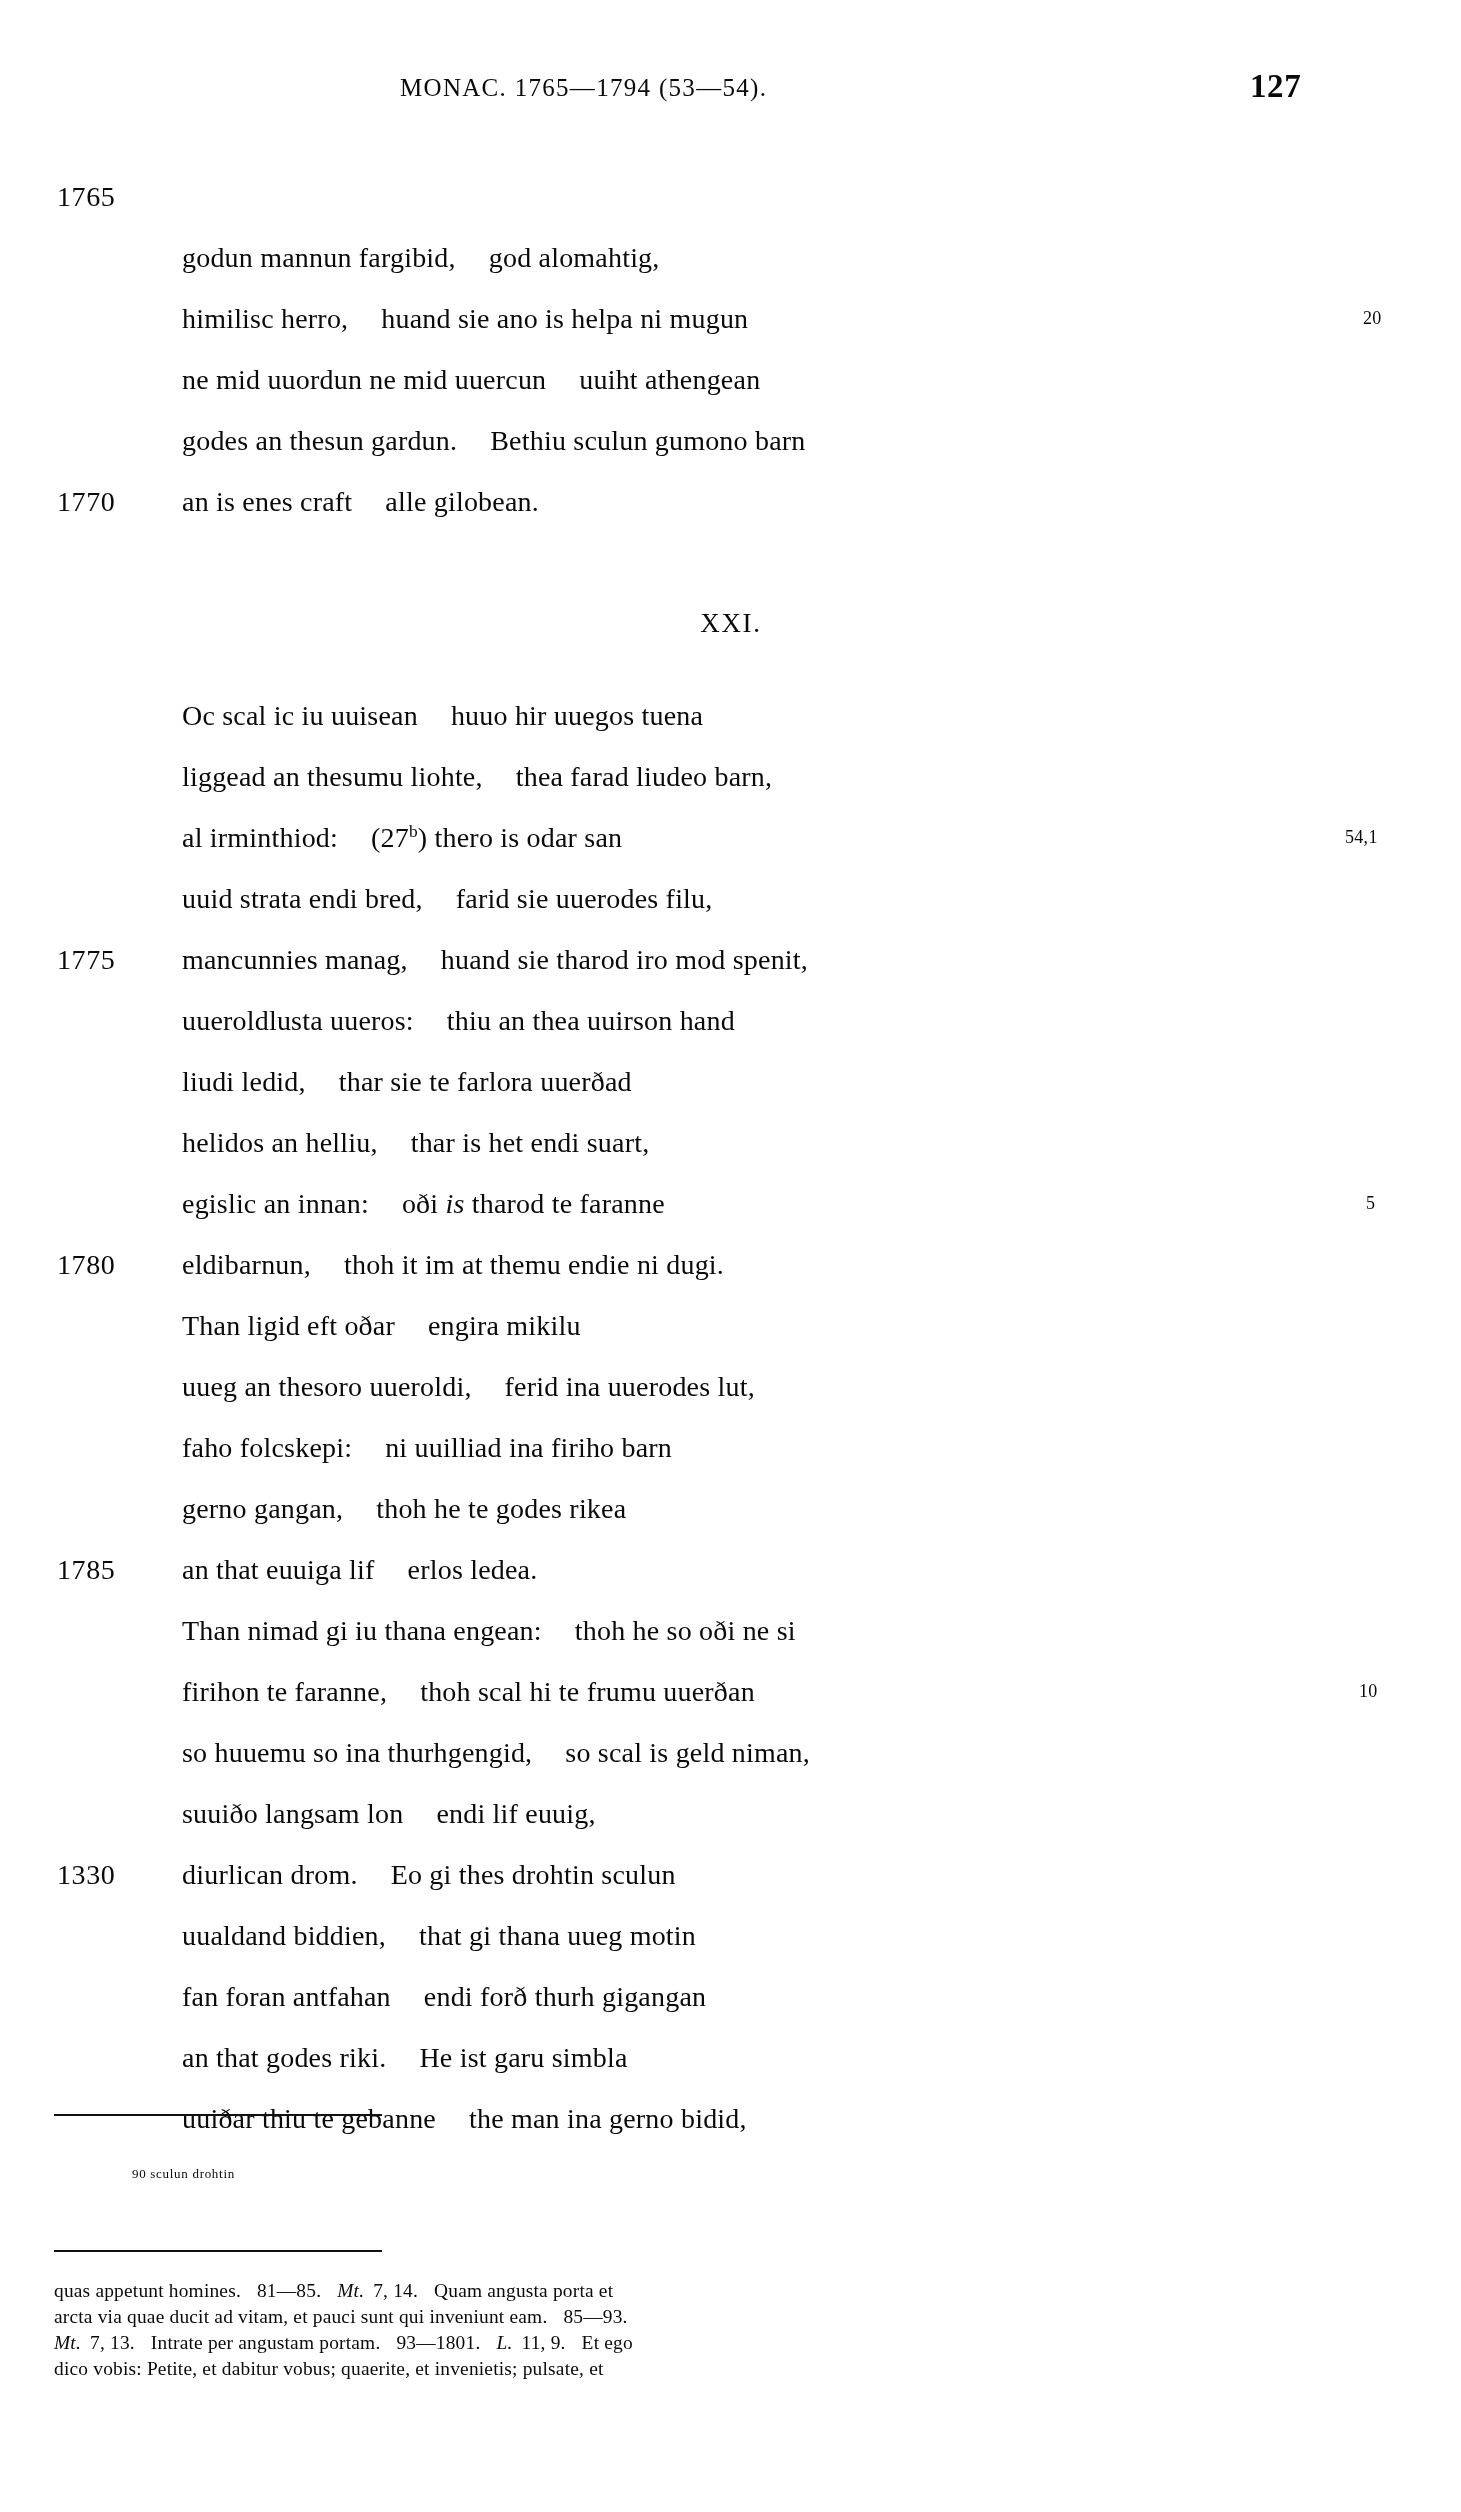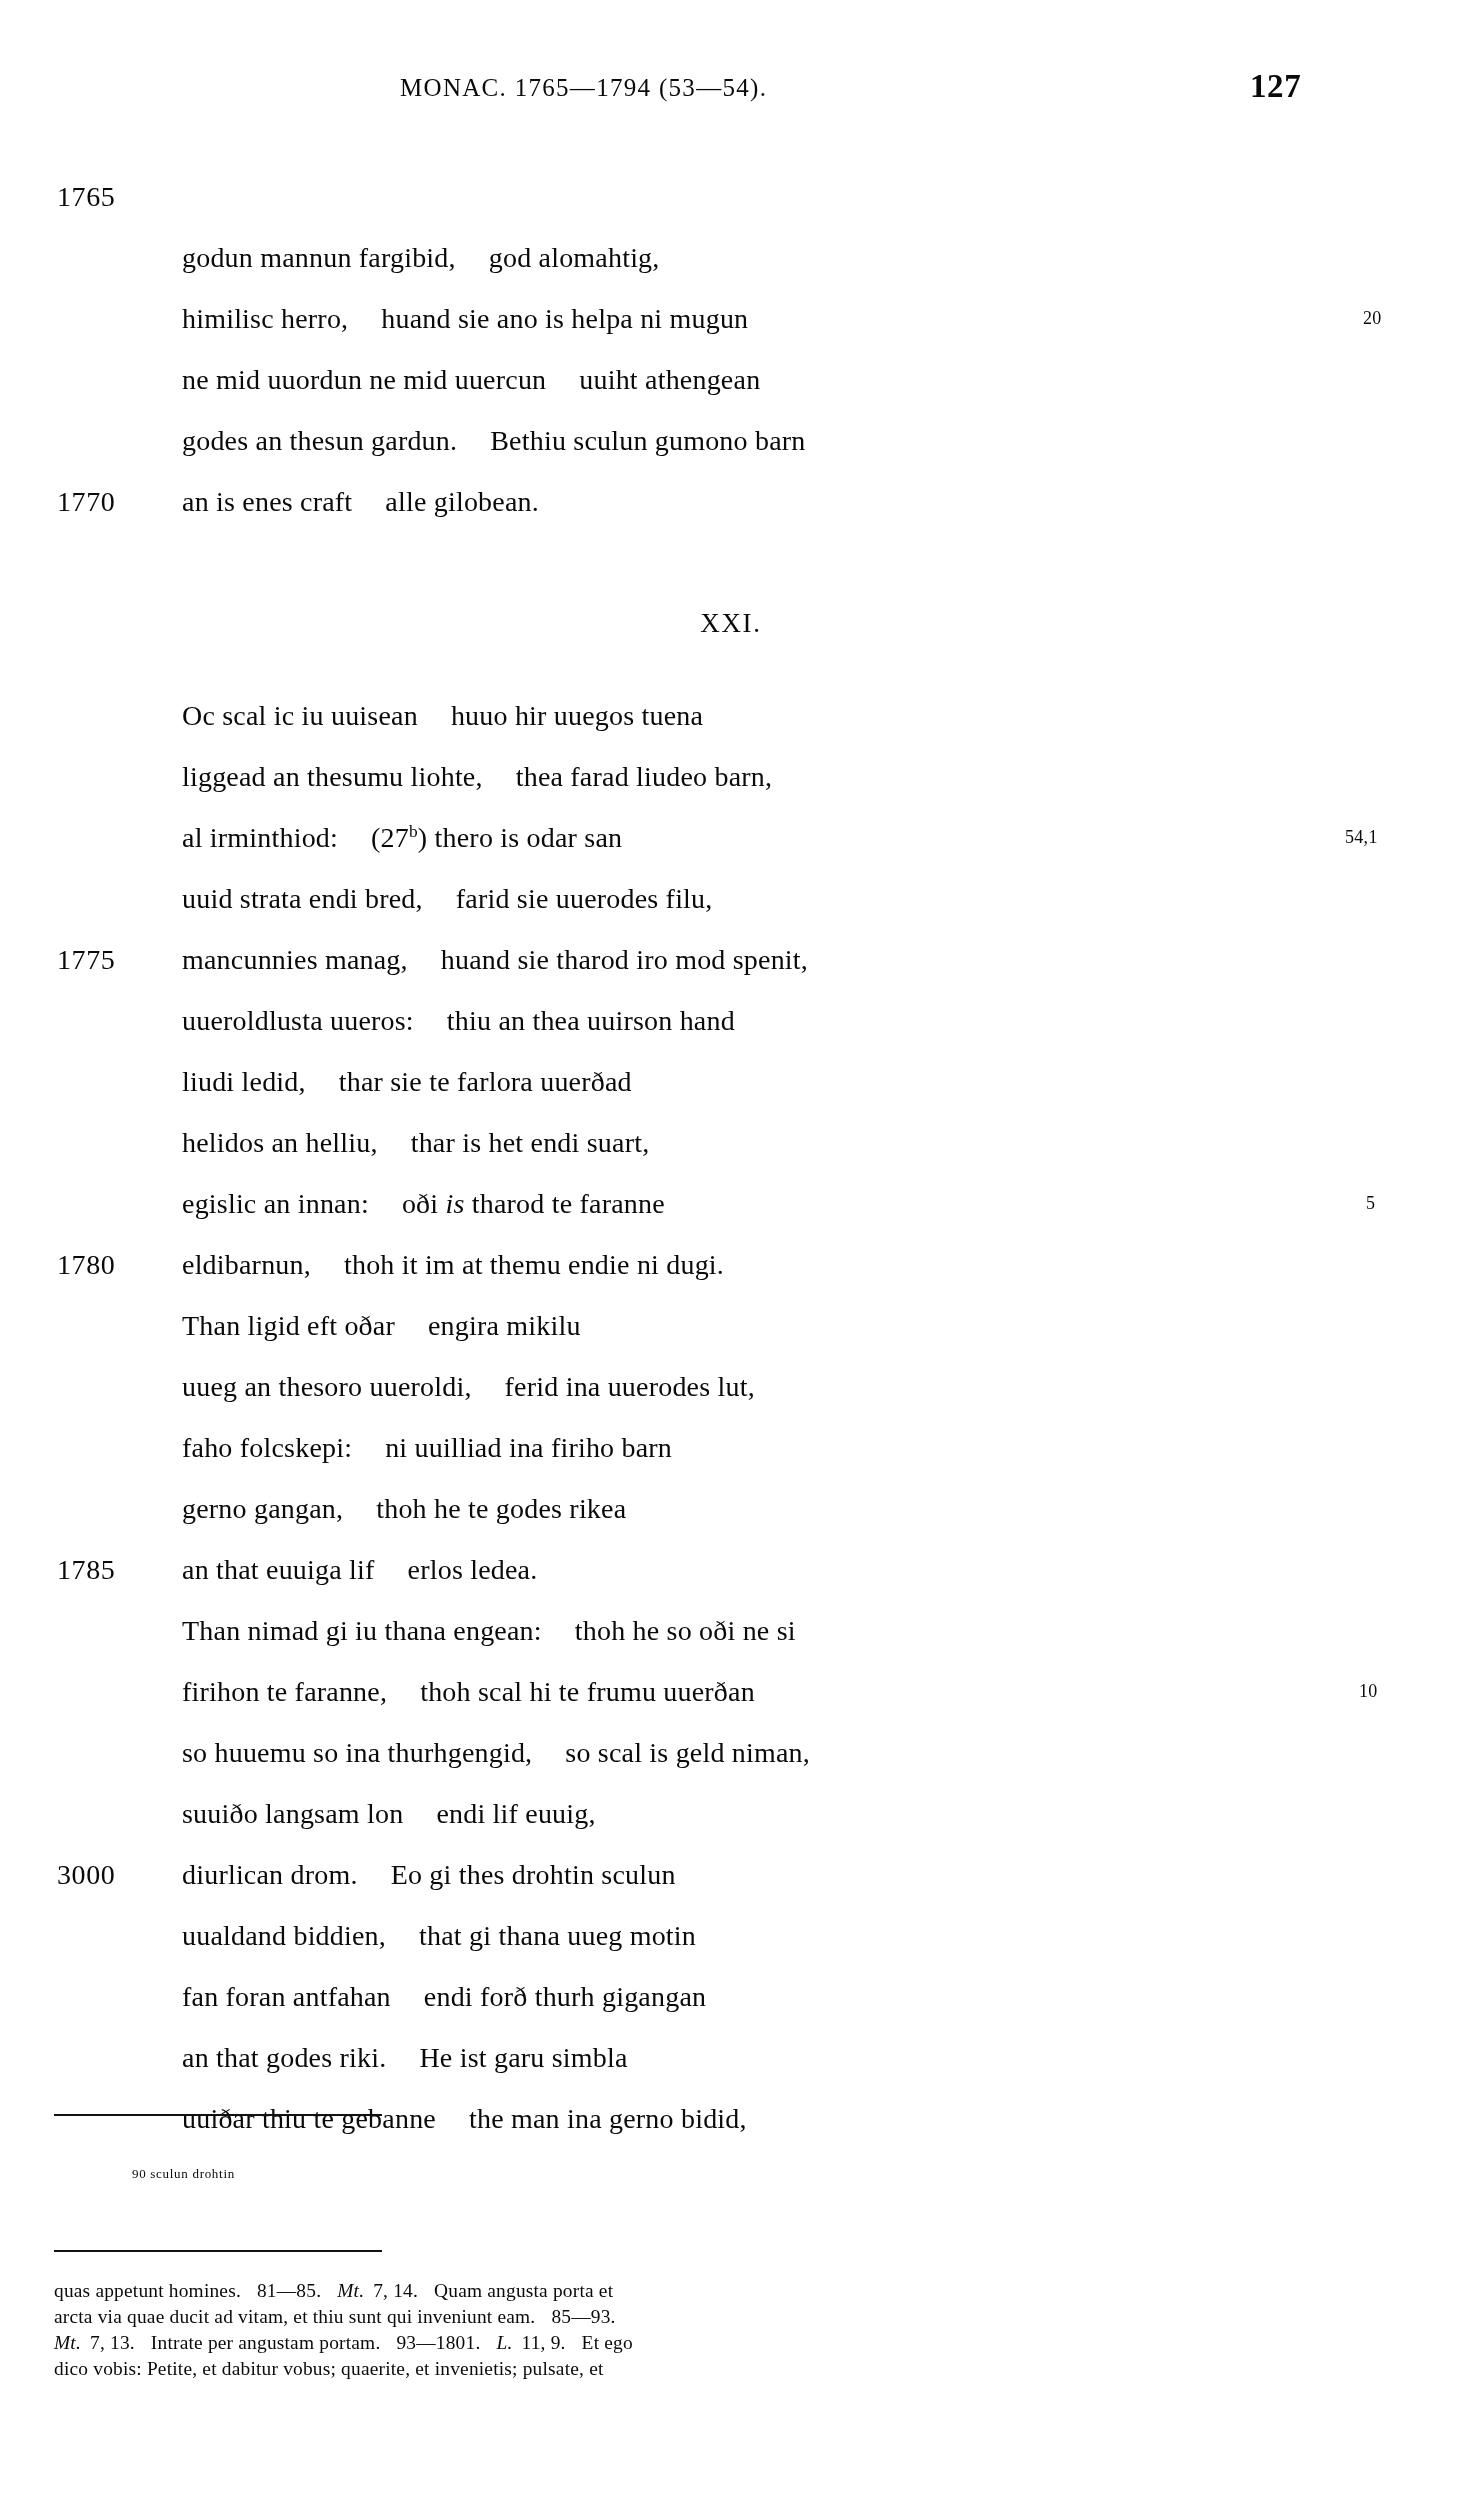--- a/index.html
+++ b/index.html
@@ -241,21 +241,21 @@
         <span class="vtext">firihon te faranne,<span class="gap-wide"></span>thoh scal hi te frumu uuerðan</span>
         <span class="vmarg m10">10</span>
       </div>
       <div class="vline">
         <span class="vtext">so huuemu so ina thurhgengid,<span class="gap-wide"></span>so scal is geld niman,</span>
       </div>
       <div class="vline">
         <span class="vtext">suuiðo langsam lon<span class="gap-wide"></span>endi lif euuig,</span>
       </div>
       <div class="vline">
-        <span class="vnum">3000</span>
+        <span class="vnum">1330</span>
         <span class="vtext">diurlican drom.<span class="gap-wide"></span>Eo gi thes drohtin sculun</span>
       </div>
       <div class="vline">
         <span class="vtext">uualdand biddien,<span class="gap-wide"></span>that gi thana uueg motin</span>
       </div>
       <div class="vline">
         <span class="vtext">fan foran antfahan<span class="gap-wide"></span>endi forð thurh gigangan</span>
       </div>
       <div class="vline">
         <span class="vtext">an that godes riki.<span class="gap-wide"></span>He ist garu simbla</span>
@@ -267,21 +267,21 @@
 
   <div class="rule rule-top"></div>
   <div class="fn-critical">90 sculun drohtin</div>
   <div class="rule rule-bot"></div>
 
   <div class="apparatus">
     <div class="app-line">
       <span>quas appetunt homines.</span><span class="sp2"></span><span>81—85.</span><span class="sp2"></span><i>Mt.</i><span class="sp"></span><span>7, 14.</span><span class="sp2"></span><span>Quam angusta porta et</span>
     </div>
     <div class="app-line">
-      <span>arcta via quae ducit ad vitam, et thiu sunt qui inveniunt eam.</span><span class="sp2"></span><span>85—93.</span>
+      <span>arcta via quae ducit ad vitam, et pauci sunt qui inveniunt eam.</span><span class="sp2"></span><span>85—93.</span>
     </div>
     <div class="app-line">
       <i>Mt.</i><span class="sp"></span><span>7, 13.</span><span class="sp2"></span><span>Intrate per angustam portam.</span><span class="sp2"></span><span>93—1801.</span><span class="sp2"></span><i>L.</i><span class="sp"></span><span>11, 9.</span><span class="sp2"></span><span>Et ego</span>
     </div>
     <div class="app-line">dico vobis: Petite, et dabitur vobus; quaerite, et invenietis; pulsate, et</div>
   </div>
 
 </div>
 
 

